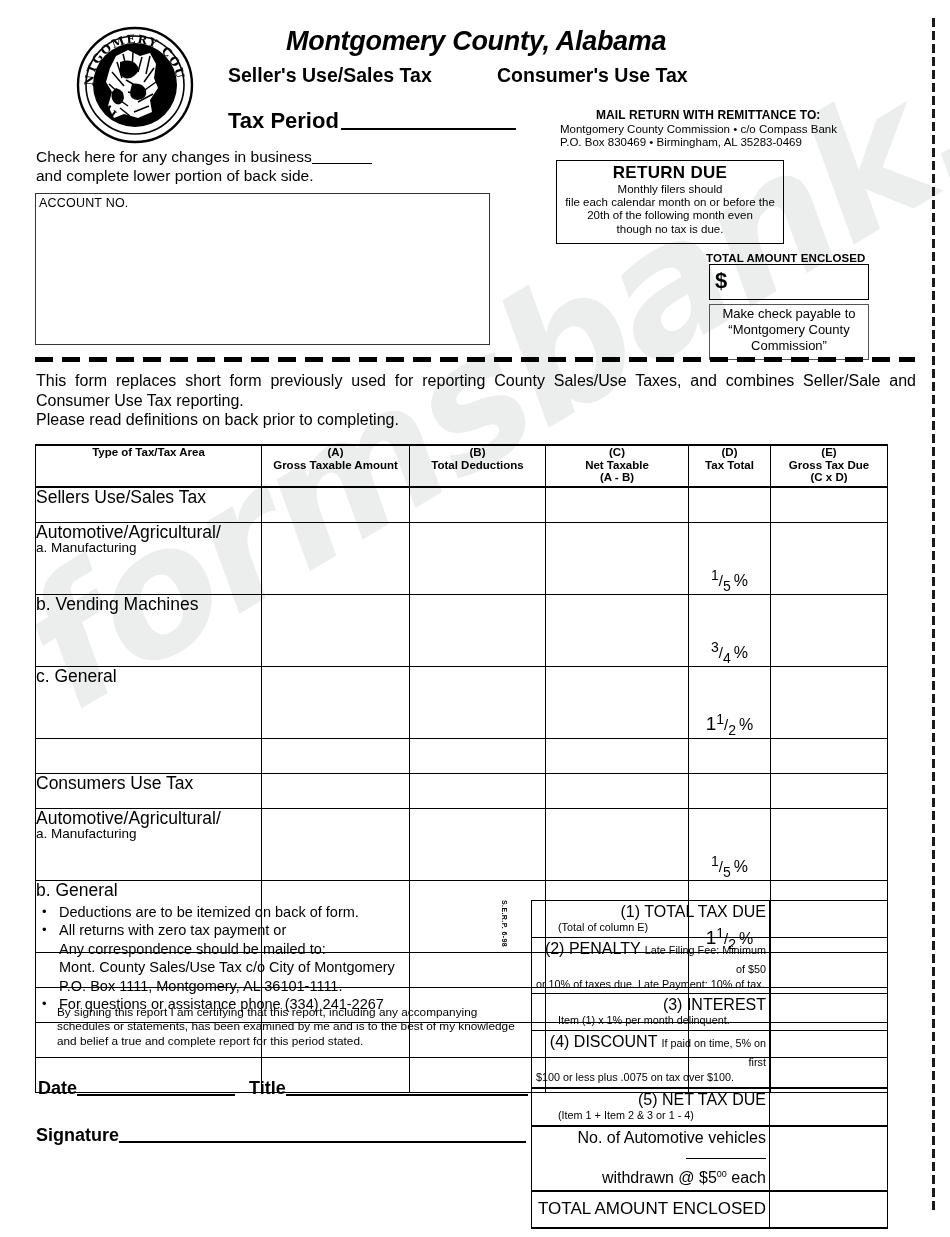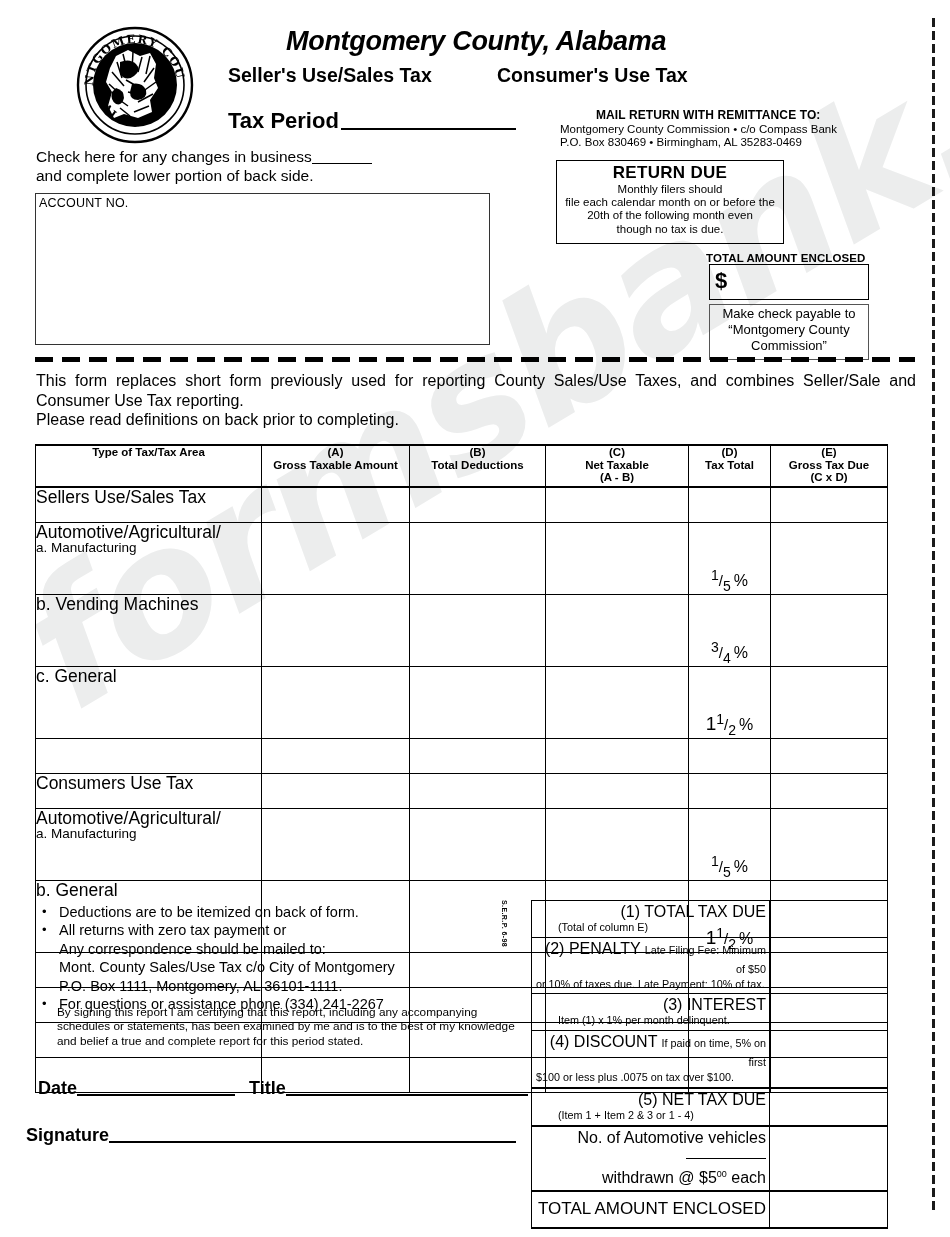--- a/index.html
+++ b/index.html
@@ -284,21 +284,21 @@
     width: 490px;
     display: flex; align-items: flex-end;
   }
   #date-row .lbl { font-size: 18px; font-weight: bold; }
   #date-row .ln {
     border-bottom: 2.2px solid #000;
     height: 0; margin-bottom: 3px;
   }
   #sig-row {
     position: absolute;
-    left: 26px; top: 1125px;
+    left: 36px; top: 1125px;
     width: 490px;
     display: flex; align-items: flex-end; justify-content: center;
   }
   #sig-row .lbl { font-size: 18px; font-weight: bold; }
   #sig-row .ln {
     border-bottom: 2.2px solid #000;
     height: 0; margin-bottom: 3px;
     flex: 1;
   }
 

